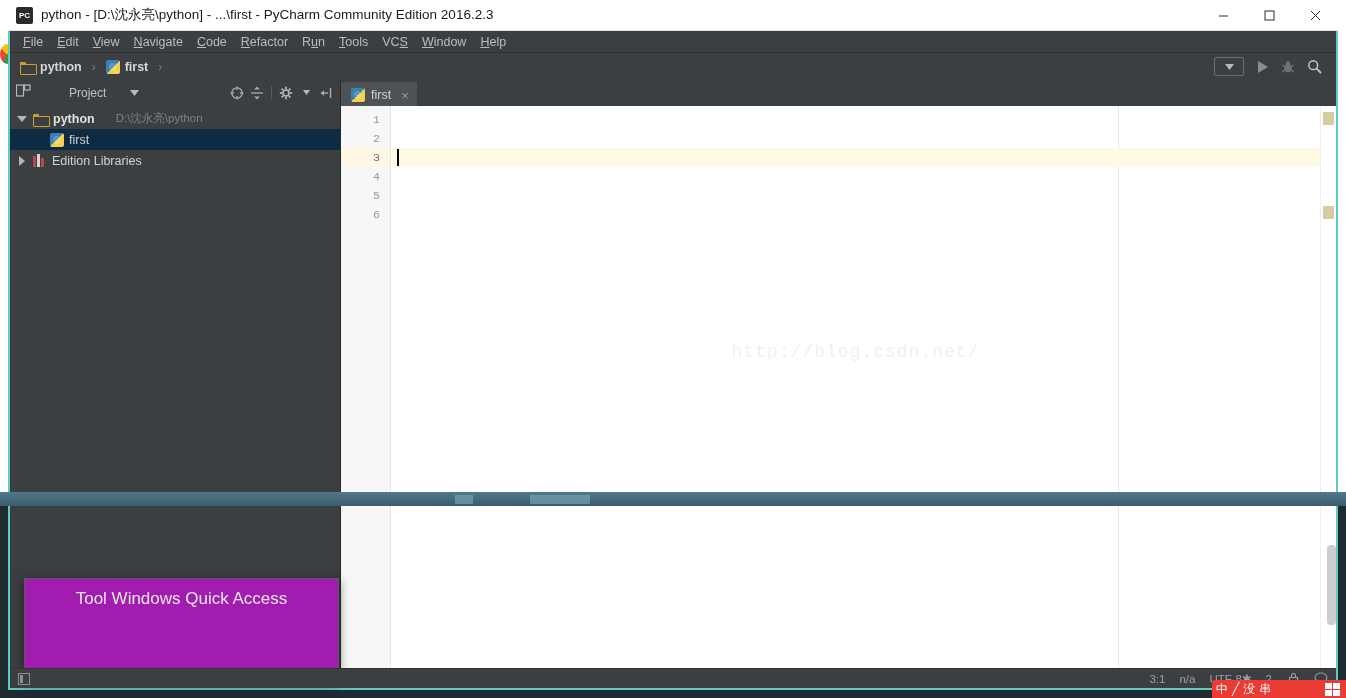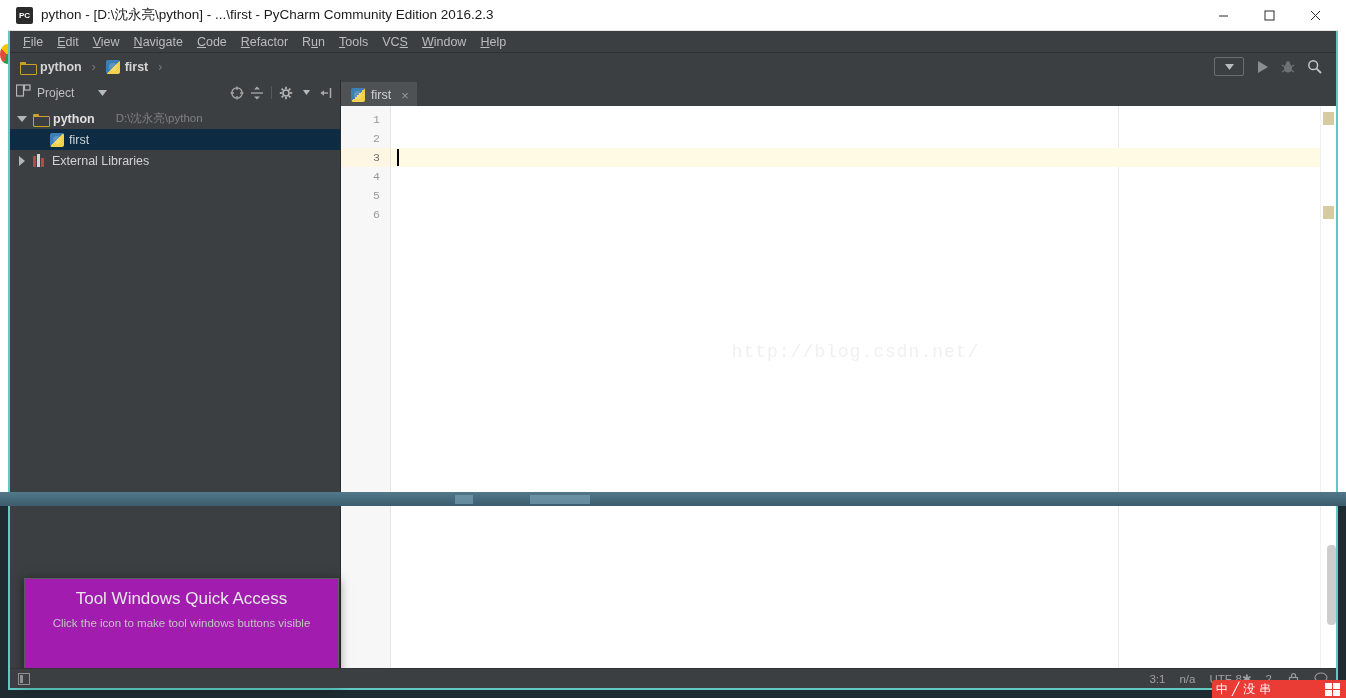--- a/index.html
+++ b/index.html
@@ -156,20 +156,21 @@
     background: #3c3f41;
     border-right: 1px solid #2b2b2b;
   }
   .panel-header {
     height: 25px; display: flex; align-items: center;
     padding-left: 6px; gap: 6px;
   }
   .panel-title {
     font-size: 12px; color: #c0c0c0;
     font-family: "Liberation Sans", sans-serif;
+    margin-left: 32px;
   }
   .panel-hdr-icons { margin-left: auto; display: flex; align-items: center; gap: 4px; padding-right: 6px; }
   .hdr-ico { width: 16px; height: 16px; display: flex; align-items: center; justify-content: center; }
   .vdiv { width: 1px; height: 13px; background: #575a5c; margin: 0 2px; }
 
   .tree { padding-top: 3px; font-size: 12.5px; }
   .tree-row {
     height: 21px; display: flex; align-items: center;
     padding-left: 6px; gap: 5px;
     color: #d2d2d2;
@@ -521,21 +522,21 @@
 
       <div class="tree-row">
         <span class="tw">
             <span class="arrow-right"></span>
           </span>
         <span class="ico-libs">
             <i></i>
             <i></i>
             <i></i>
           </span>
-        <span class="node-plain">External Libraries</span>
+        <span class="node-plain">Edition Libraries</span>
       </div>
     </div>
   </div>
 
   <div class="editor-area">
     <div class="tabbar">
       <div class="tab">
         <span class="ico-py"></span>
         <span>first</span>
         <span class="tab-close">×</span>
@@ -569,21 +570,20 @@
         <div class="marker" style="top:6px;"></div>
         <div class="marker" style="top:100px;"></div>
       </div>
     </div>
   </div>
 
   <div class="editor-scroll-thumb" style="right:10px; top:545px; height:80px;"></div>
 
   <div class="popup">
     <div class="popup-title">Tool Windows Quick Access</div>
-    <div class="popup-line">Click the icon to make tool windows buttons visible</div>
   </div>
 
   <div class="statusbar">
     <div class="tw-quick"></div>
     <div class="status-right">
       <span>3:1</span>
       <span>n/a</span>
       <span>UTF-8✱</span>
       <span>2</span>
       <span class="status-ico">

